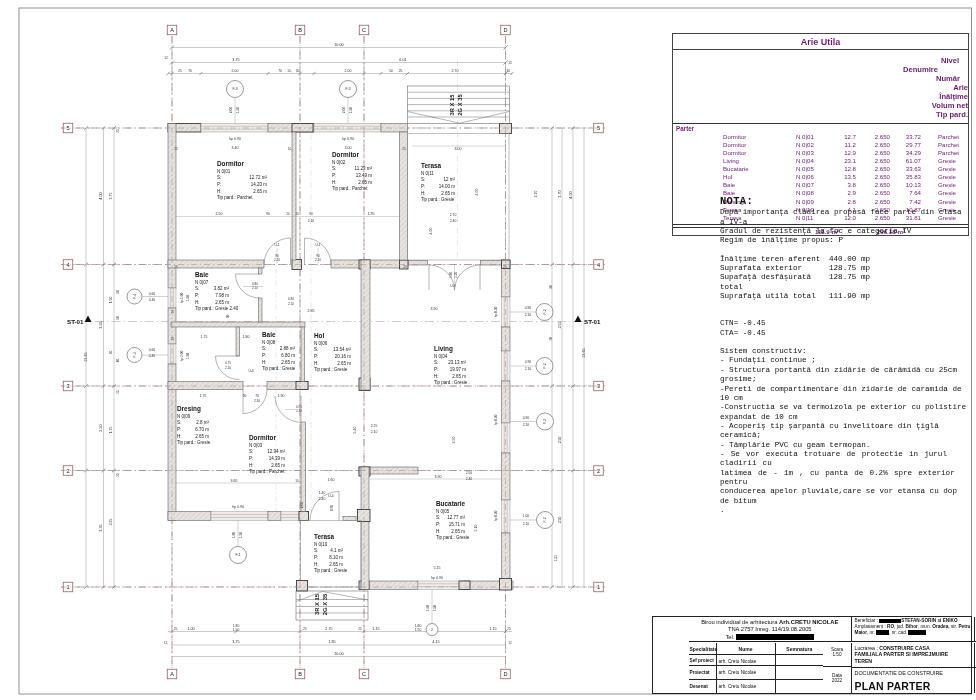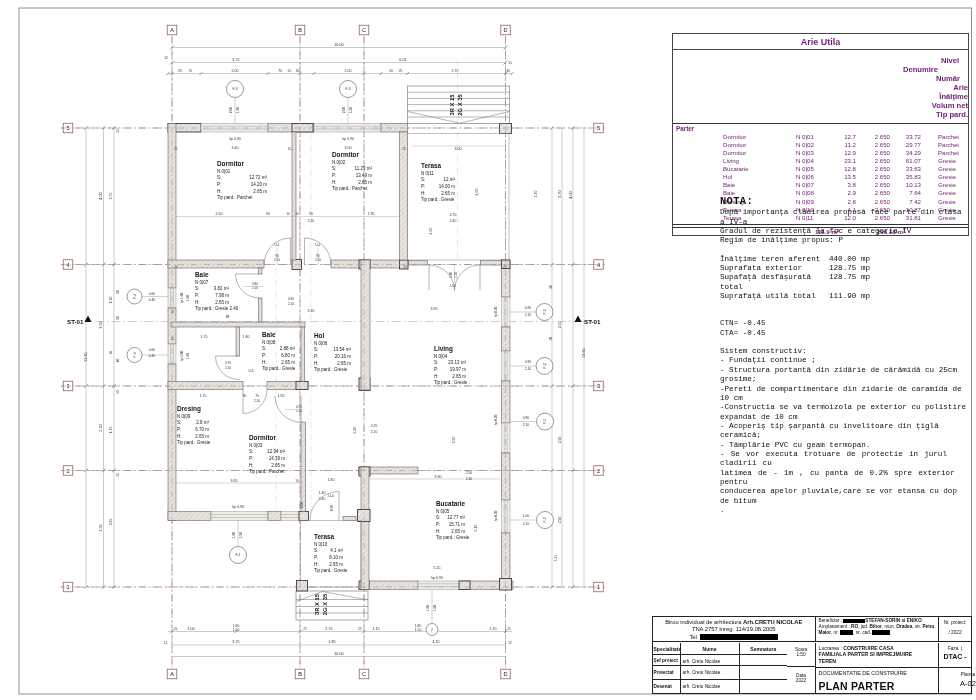--- a/index.html
+++ b/index.html
@@ -25,21 +25,21 @@
 .h6{padding-left:10px;}
 #tbl .dbl{height:1px;border-top:0.7px solid #333;margin-top:1.5px;}
 #tbl .tot{display:flex;font-size:6.2px;font-weight:bold;height:7.5px;line-height:7.5px;border-top:0.8px solid #333;margin-top:1px;}
 
 #nota{left:720px;top:197px;width:250px;font-family:Liberation Mono, monospace;color:#111;font-size:7.6px;line-height:9.35px;}
 #nota .nt{font-weight:bold;font-size:10.5px;letter-spacing:0.3px;margin-bottom:2px;}
 .np{display:flex;}
 .np span:first-child{width:109px;}
 
 #tb{left:651.5px;top:615.5px;width:320px;height:78.5px;box-sizing:border-box;border:1px solid #222;font-family:"Liberation Sans",sans-serif;color:#111;}
-#tb .cell{position:absolute;box-sizing:border-box;}
+#tb .cell{position:absolute;box-sizing:border-box;margin-left:36px;}
 .b{font-weight:bold;}
 .bar{display:inline-block;background:#000;vertical-align:middle;}
 </style></head>
 <body>
 
 <div id="plan">
 <svg width="976" height="700" viewBox="0 0 976 700" xmlns="http://www.w3.org/2000/svg">
 <defs>
         <pattern id="hat" width="3.6" height="3.6" patternUnits="userSpaceOnUse" patternTransform="rotate(45)">
           <rect width="3.6" height="3.6" fill="#e6e2dd"></rect>

